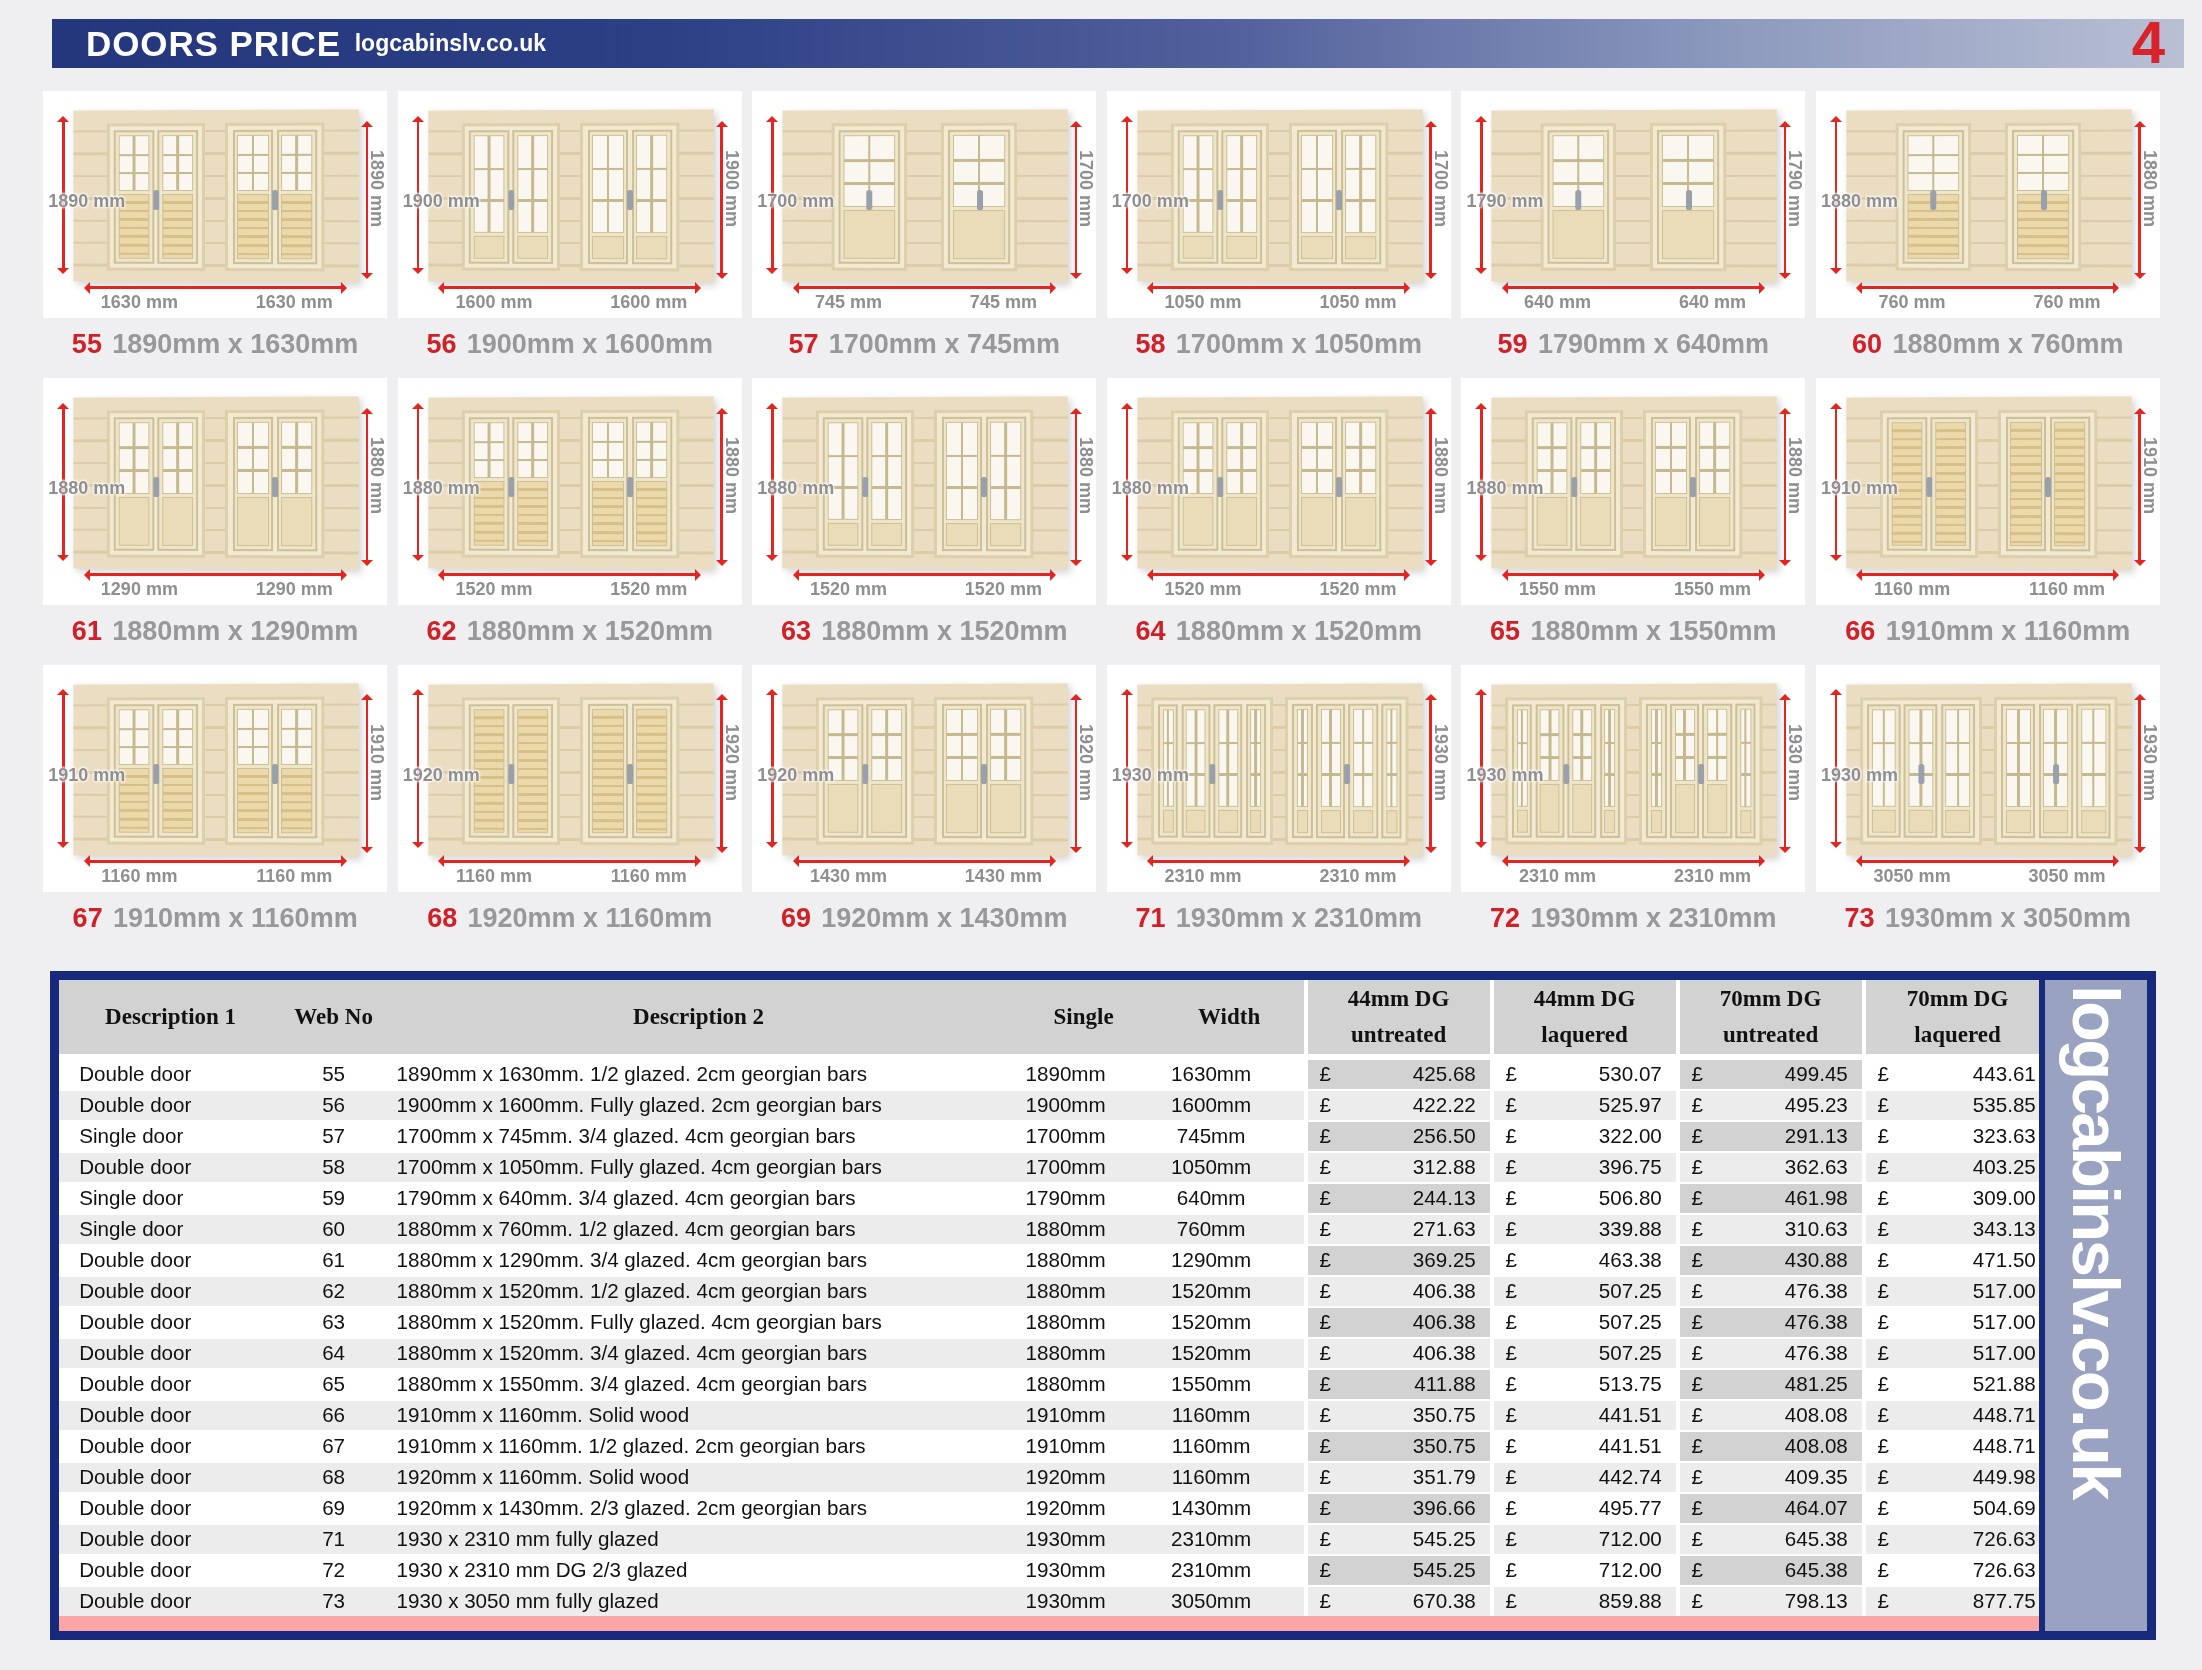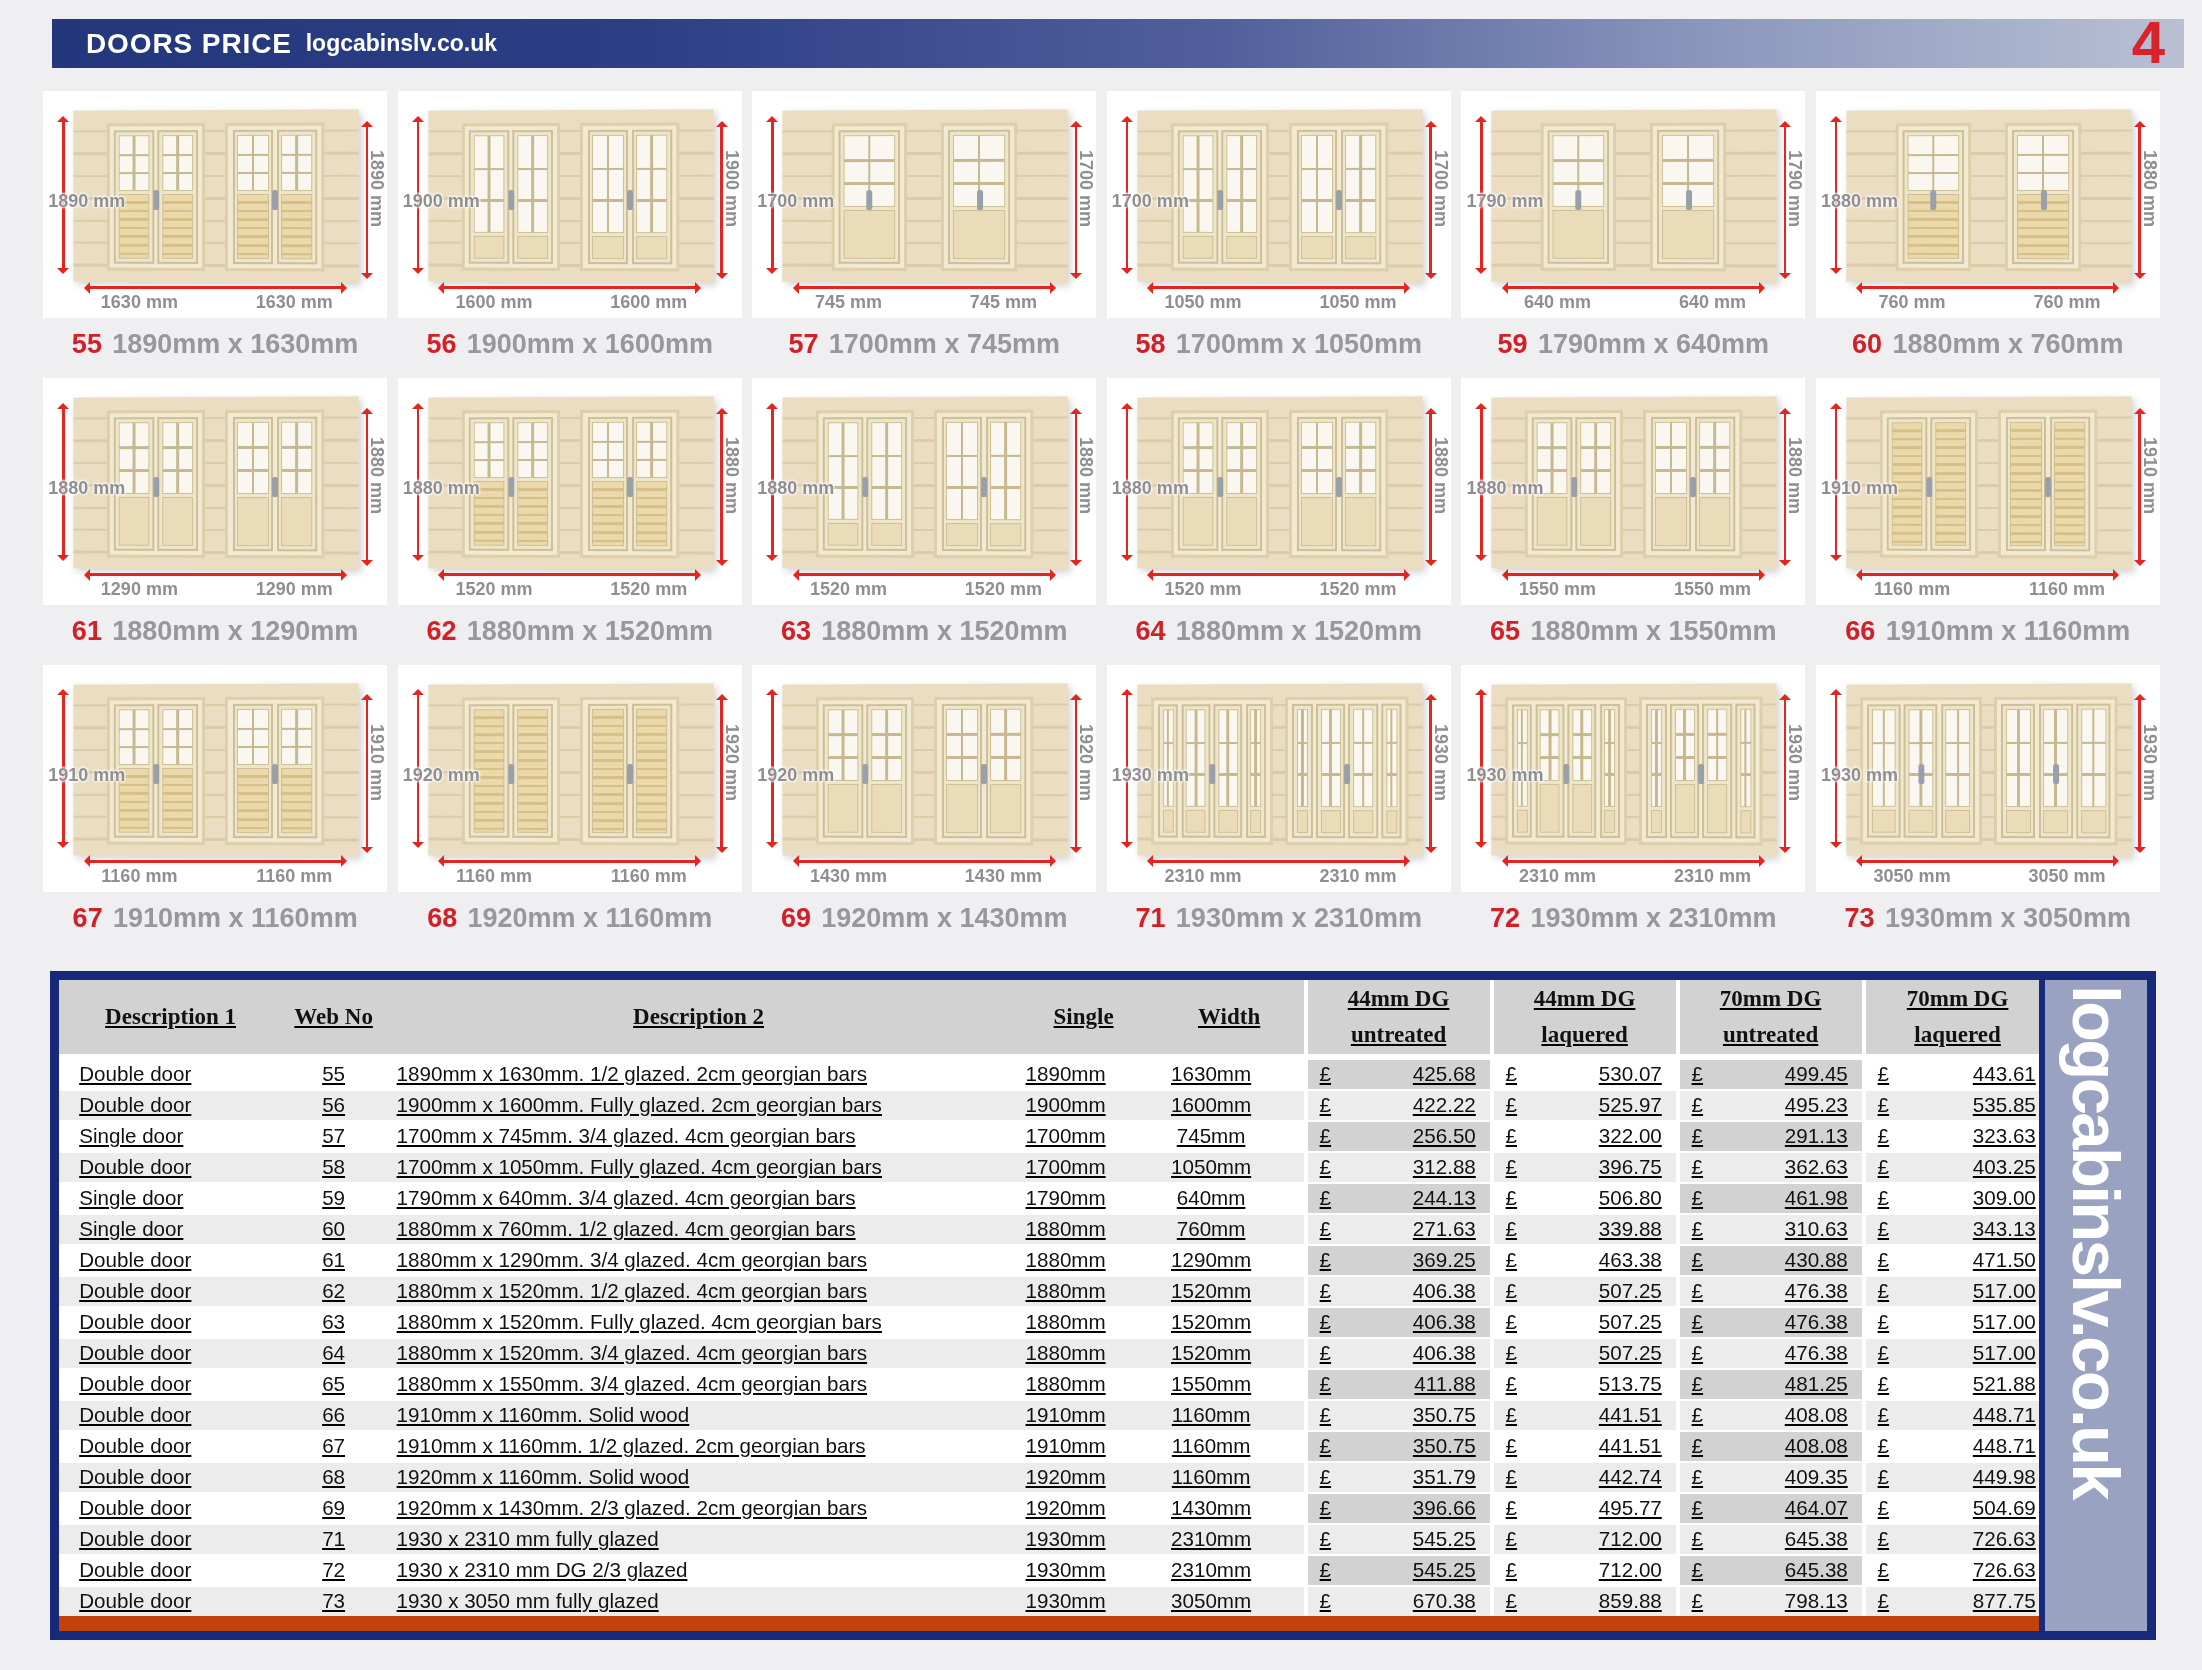--- a/index.html
+++ b/index.html
@@ -2,21 +2,21 @@
 <html style="font-size:13.8px"><head>
 <meta charset="utf-8">
 <style>
   html,body{margin:0;padding:0;}
   body{width:2203px;height:1671px;background:#efeef0;font-family:"Liberation Sans",sans-serif;position:relative;overflow:hidden;}
 
   
   .header-bar{position:absolute;left:52px;top:19px;width:2132px;height:49px;
     background:linear-gradient(90deg,#24367c 0%,#2c3f85 28%,#51609c 55%,#8b98bd 78%,#b9c0d4 100%);
     display:flex;align-items:center;}
-  .header-title{color:#ffffff;font-size:28px;font-weight:bold;letter-spacing:0.9px;margin-left:34px;white-space:nowrap;}
+  .header-title{color:#ffffff;font-size:35px;font-weight:bold;letter-spacing:0.9px;margin-left:34px;white-space:nowrap;}
   .header-site{color:#ffffff;font-size:23px;font-weight:bold;margin-left:13.8px;white-space:nowrap;}
   .page-num{position:absolute;right:19px;top:50%;transform:translateY(-52%);color:#d8232b;font-size:60px;font-weight:bold;line-height:1;}
 
   
   .door-grid{position:absolute;left:43px;top:91px;width:2117px;display:grid;grid-template-columns:repeat(6,1fr);column-gap:10.3px;}
   .cell{display:flex;flex-direction:column;margin-bottom:6.9px;}
   .card{background:#ffffff;height:227px;position:relative;overflow:hidden;}
   .caption{height:53px;display:flex;align-items:center;justify-content:center;gap:10.3px;font-weight:bold;font-size:27px;}
   .cap-no{color:#cf2127;}
   .cap-size{color:#98979a;}
@@ -53,21 +53,21 @@
   .ah-bottom{left:45px;right:45px;bottom:29px;}
 
   .dim-label{position:absolute;color:#8f8e91;font-weight:bold;font-size:18px;z-index:4;white-space:nowrap;
     text-shadow:0 0 2.6px #fff,0 0 2.6px #fff,0 0 3.4px #fff;}
   .h-left{left:5.2px;top:44%;}
   .h-right{right:0px;top:26%;writing-mode:vertical-rl;text-orientation:sideways;}
   .w-label{bottom:5.2px;transform:translateX(-50%);}
 
   
   .table-frame{position:absolute;left:50px;top:971px;width:2106px;height:669px;background:#16297b;padding:8.6px;box-sizing:border-box;display:flex;}
-  .table-inner{background:#c2410c;flex:1;overflow:hidden;text-decoration:underline;}
+  .table-inner{background:#fca5a5;flex:1;overflow:hidden;}
   table{width:100%;border-collapse:collapse;table-layout:fixed;}
   thead th{background:#d2d2d2;font-family:"Liberation Serif",serif;font-weight:bold;font-size:23px;color:#111;
     height:74px;border-bottom:6px solid #ffffff;vertical-align:middle;text-align:center;padding:0;}
   th.th-price{border-left:4.3px solid #ffffff;}
   th .l{line-height:1.55;}
   tbody td{font-size:20.6px;color:#111;height:29px;border-top:2.6px solid #ffffff;padding:0;vertical-align:middle;background:#ffffff;}
   tr.alt td{background:#ececec;}
   td.td-d1{padding-left:20.6px;text-align:left;}
   td.td-no{text-align:center;}
   td.td-d2{padding-left:12px;text-align:left;}

